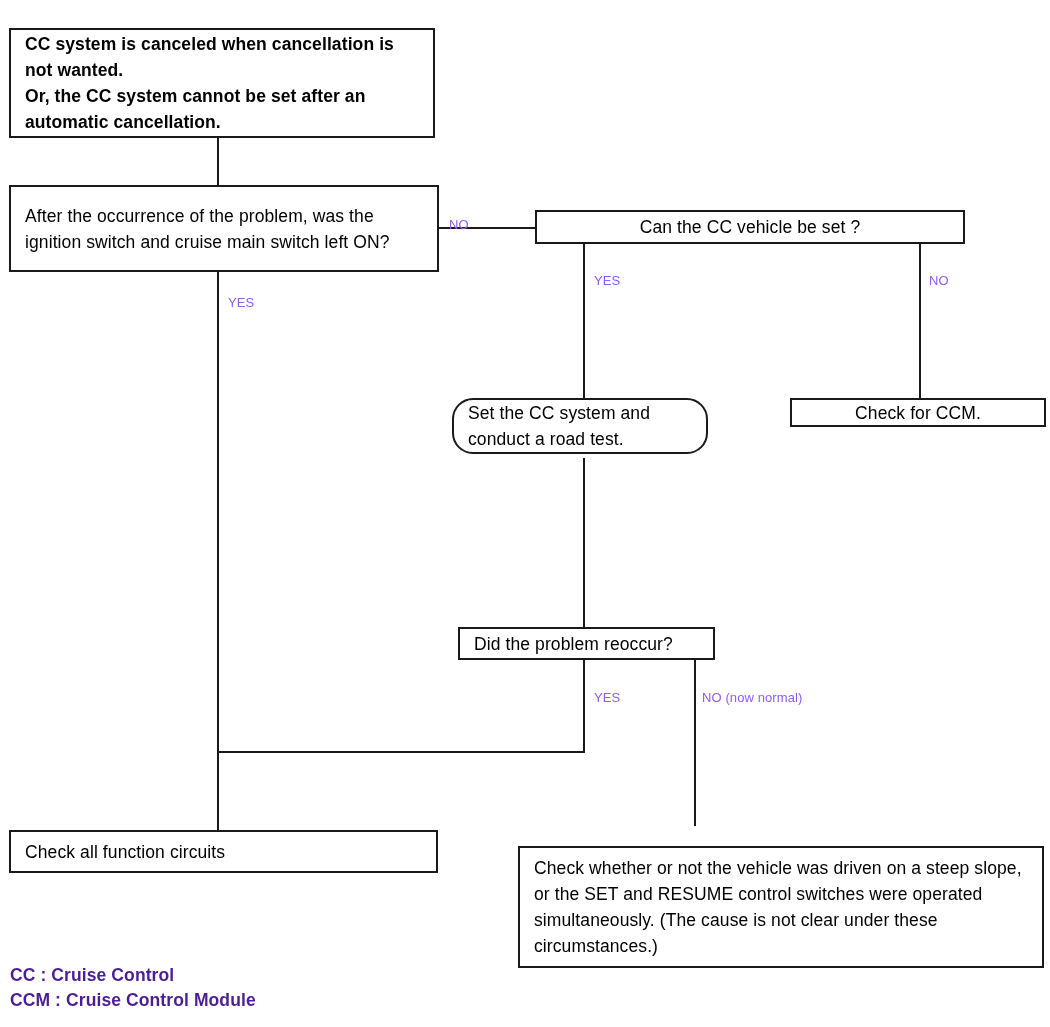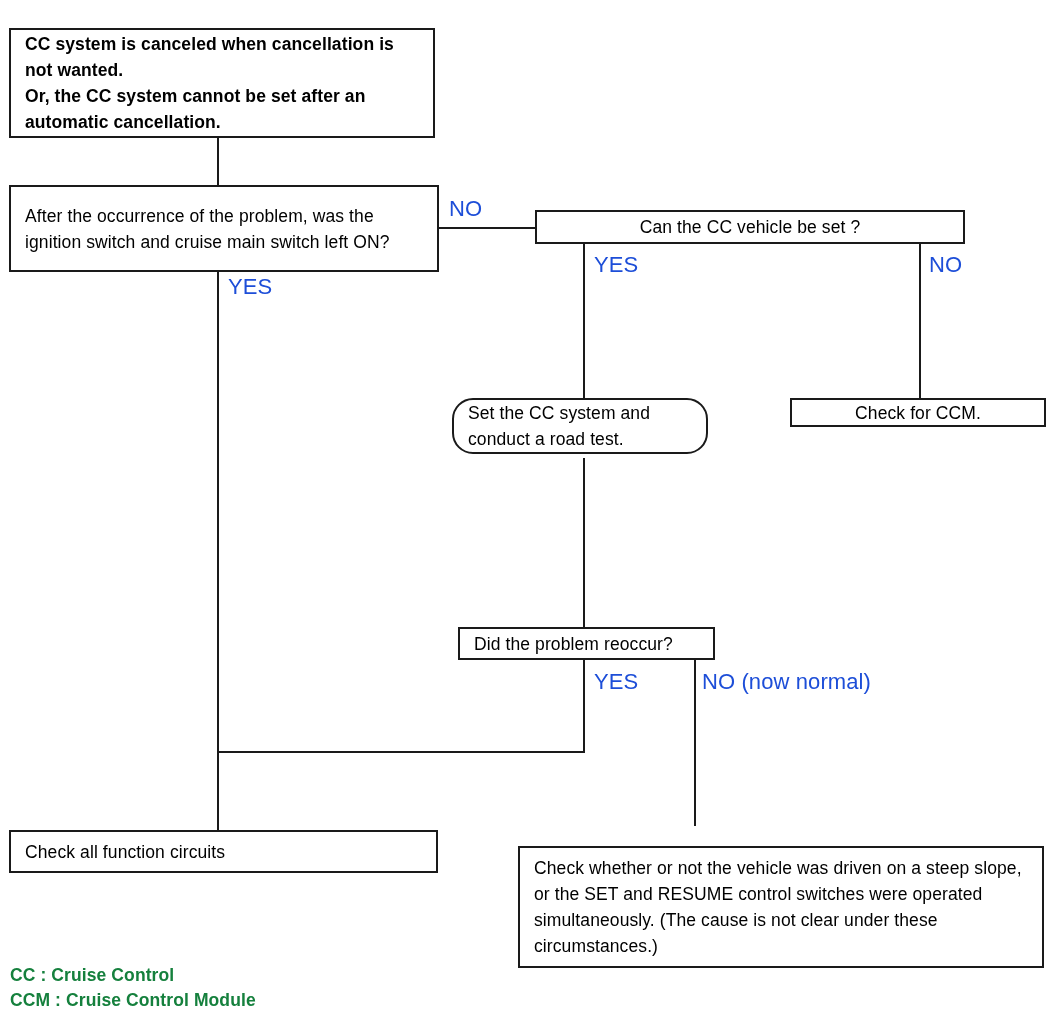--- a/index.html
+++ b/index.html
@@ -30,34 +30,35 @@
     letter-spacing: 0.1px;
     white-space: pre-line;
     padding: 0 14px;
     width: 100%;
   }
   .node.center .txt {
     text-align: center;
   }
   .edge-label {
     position: absolute;
-    font-size: 22px;
+    font-size: 13px;
     line-height: 20px;
     letter-spacing: 0.1px;
     white-space: nowrap;
-    color: #1d4ed8;
+    color: #8b5cf6;
+    margin-top: 16px;
   }
   .legend-line {
     position: absolute;
     font-size: 17.5px;
     line-height: 24px;
     letter-spacing: 0.1px;
     white-space: nowrap;
     font-weight: 600;
-    color: #15803d;
+    color: #4c1d95;
   }
   svg.wires {
     position: absolute;
     left: 0;
     top: 0;
     width: 1050px;
     height: 1027px;
     pointer-events: none;
   }
   svg.wires line {

